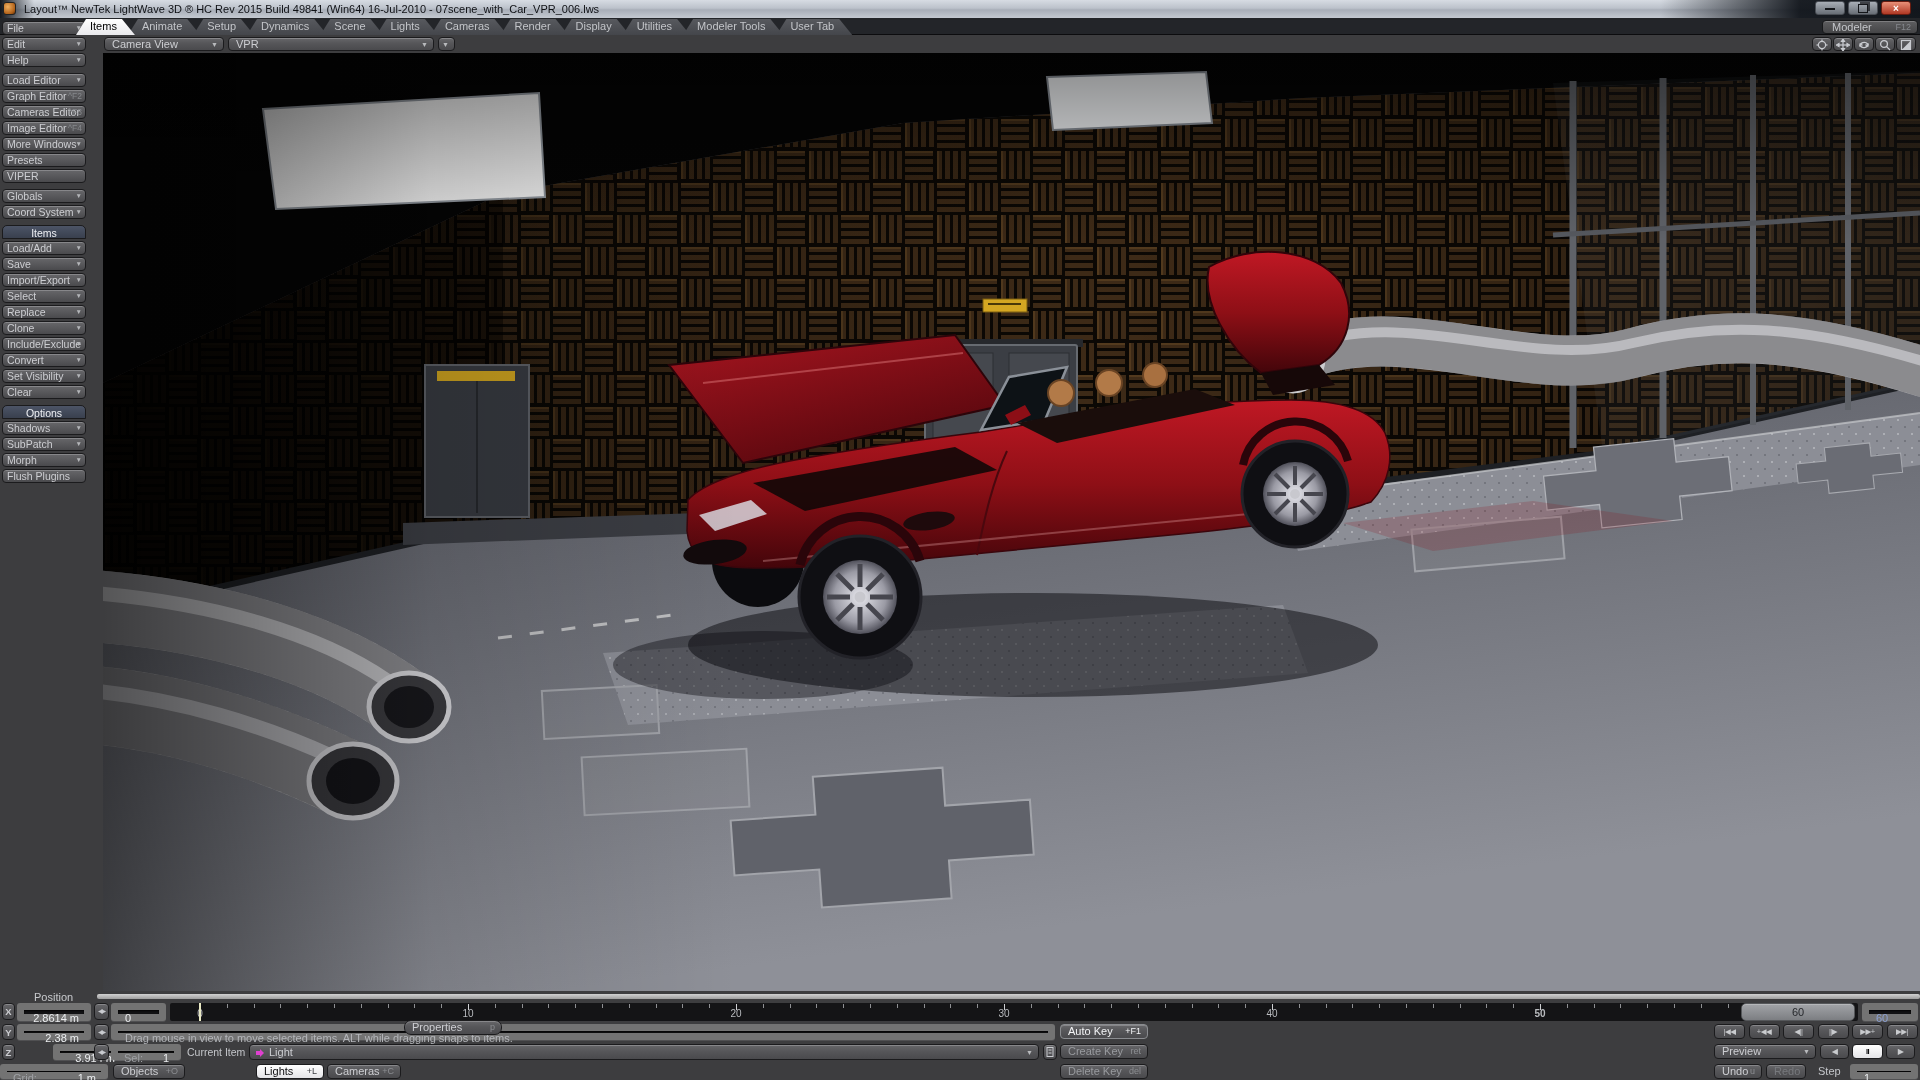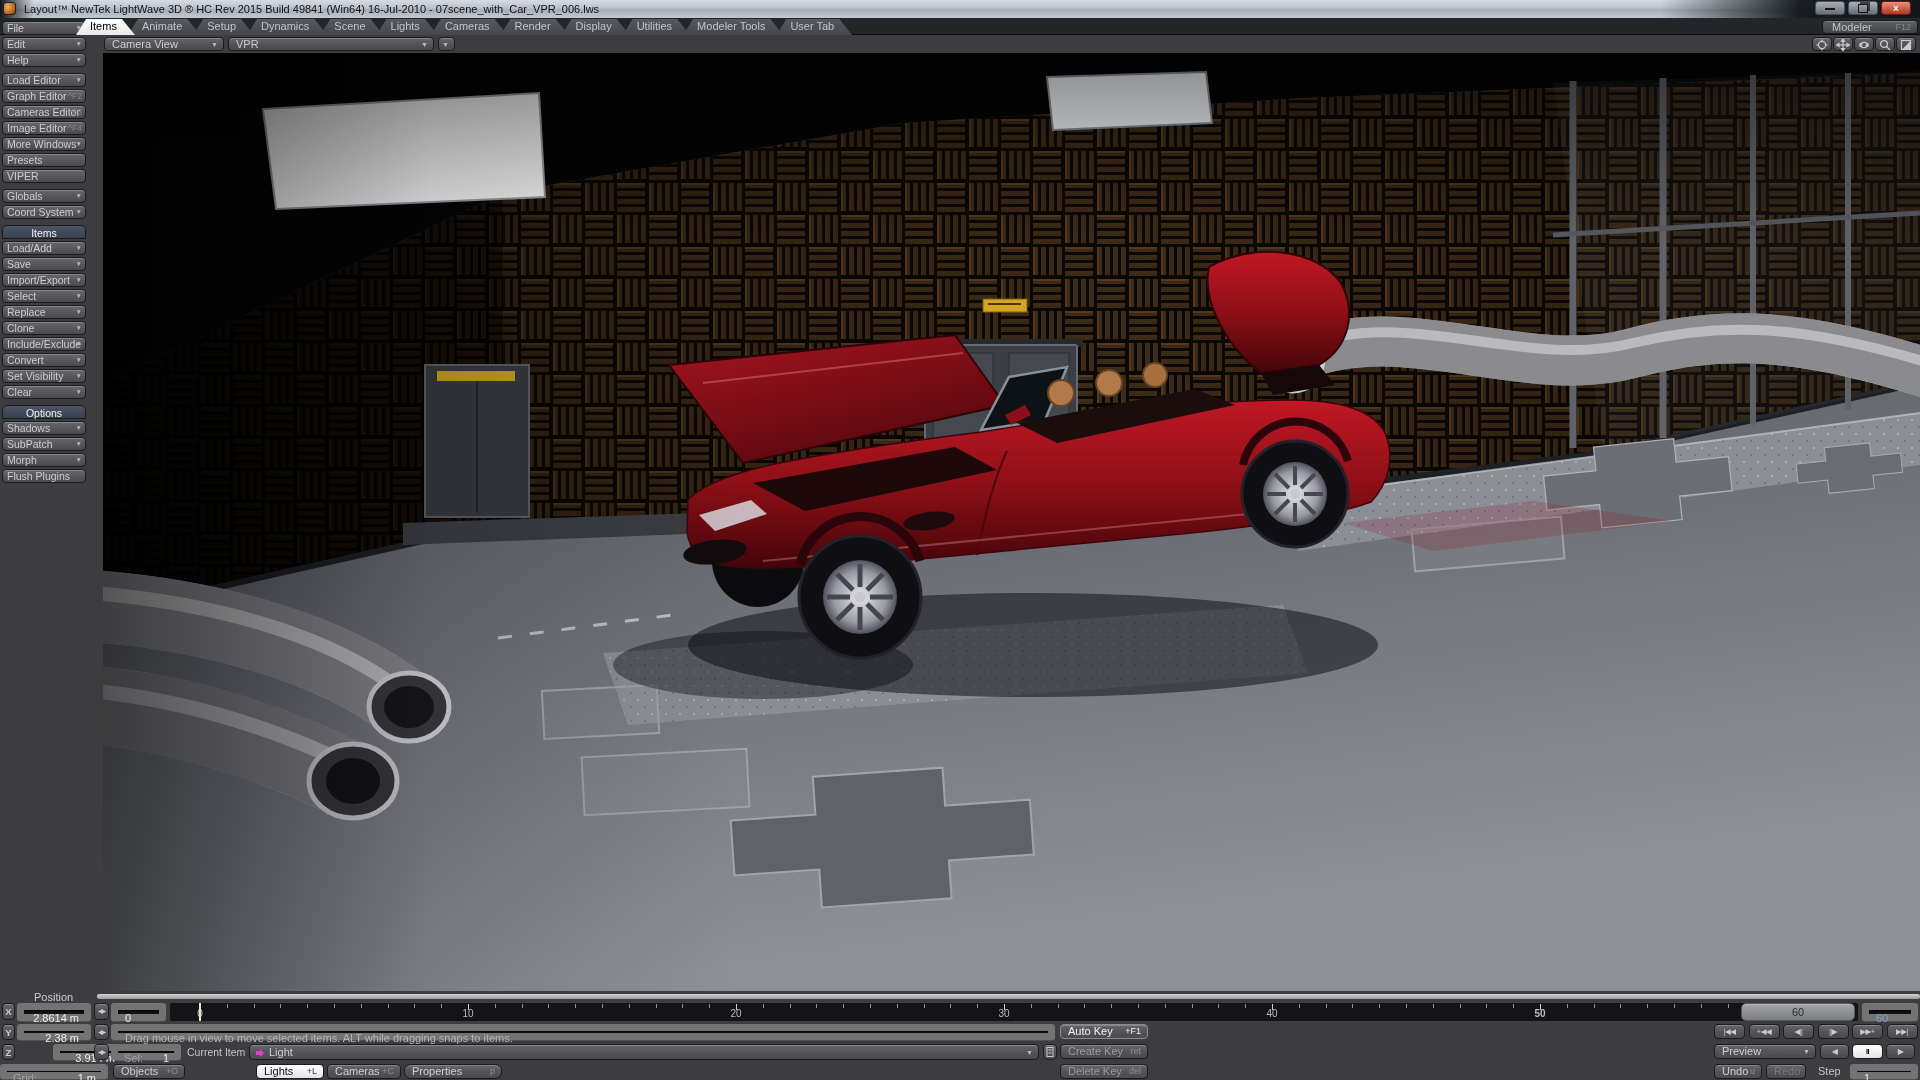--- a/index.html
+++ b/index.html
@@ -654,21 +654,21 @@
       <span class="sc">+B</span>
     </div>
     <div class="abs btn white" style="left: 256px; top: 1064px; width: 68px; height: 15px;">
       <span class="lbl">Lights</span>
       <span class="sc">+L</span>
     </div>
     <div class="abs btn" style="left: 327px; top: 1064px; width: 74px; height: 15px;">
       <span class="lbl">Cameras</span>
       <span class="sc">+C</span>
     </div>
-    <div class="abs btn" style="left: 404px; top: 1064px; width: 98px; height: 15px; border-radius: 7px;">
+    <div class="abs btn" style="left: 404px; top: 1020px; width: 98px; height: 15px; border-radius: 7px;">
       <span class="lbl">Properties</span>
       <span class="sc">p</span>
     </div>
   </div>
 <div class="abs btn dim" style="left:1060px;top:1064px;width:88px;height:15px;">
   <span class="lbl">Delete Key</span>
     <span class="sc">del</span>
 </div>
 <div class="abs btn" style="left:1714px;top:1064px;width:48px;height:15px;">
   <span class="lbl">Undo</span>

